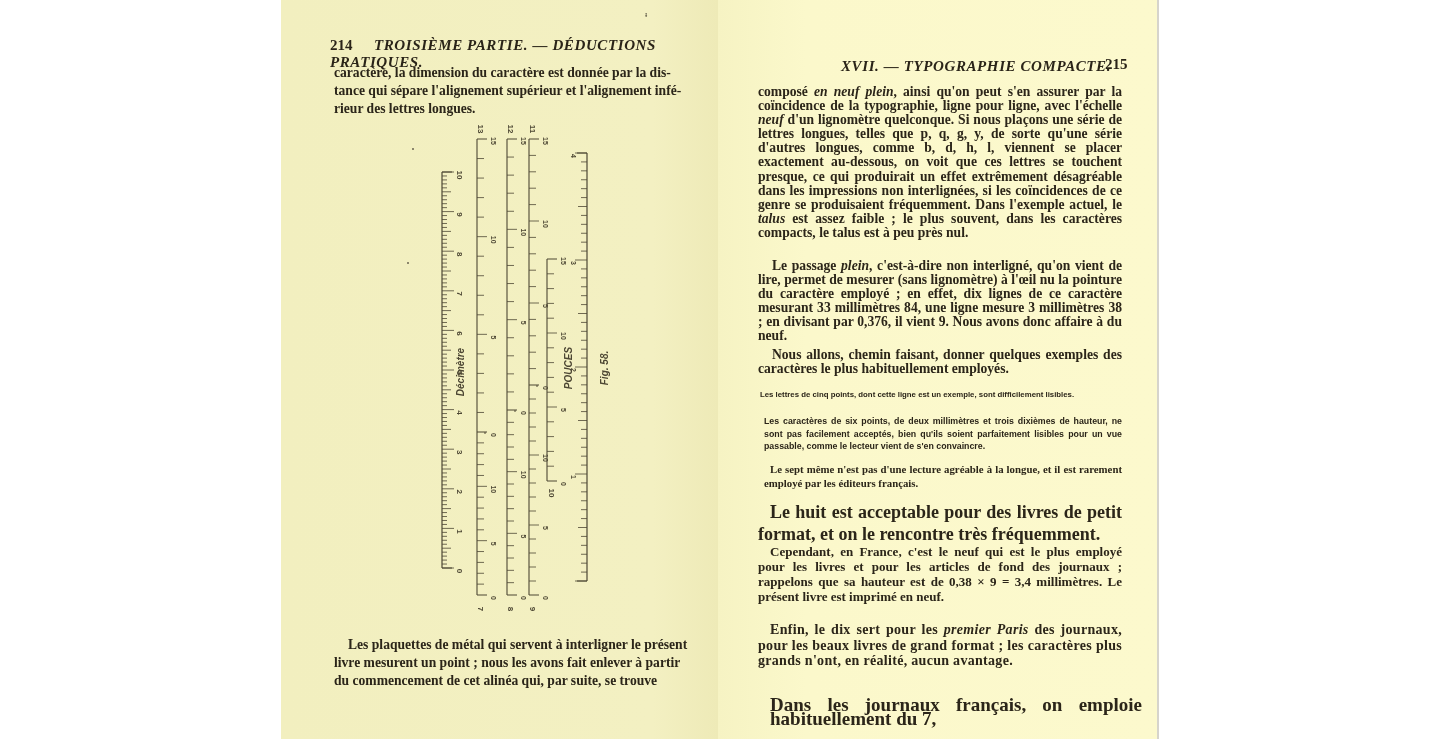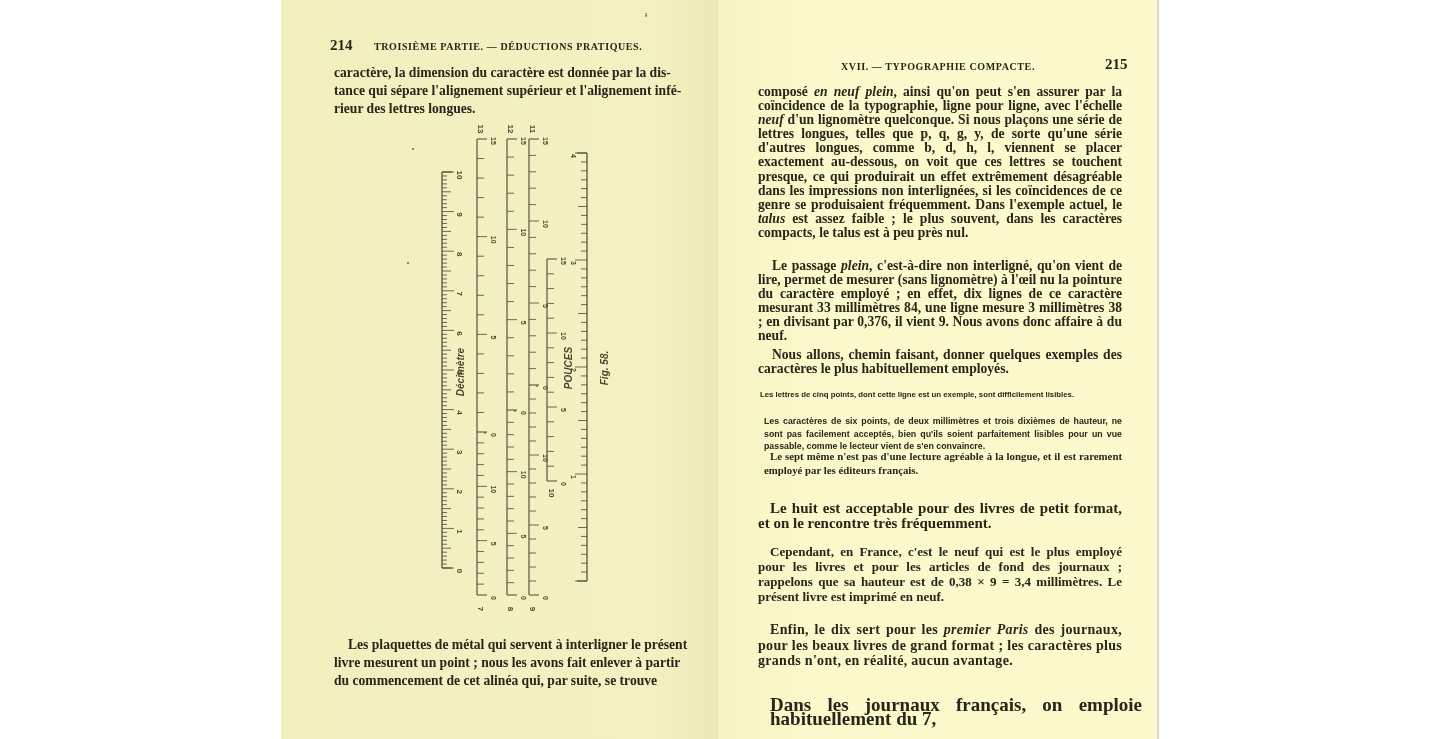--- a/index.html
+++ b/index.html
@@ -3,28 +3,28 @@
   <meta charset="utf-8">
   <style>
     html, body { margin:0; padding:0; }
     body { width:1440px; height:739px; background:#ffffff; position:relative; overflow:hidden;
            font-family:"Liberation Serif", "DejaVu Serif", serif; color:#2a2418; }
     .page { position:absolute; top:0; height:739px; }
     #left-page { left:281px; width:437px; background:linear-gradient(90deg,#f2efbf 0%,#f3f0c2 85%,#eeeab7 100%); }
     #right-page { left:718px; width:439px; background:linear-gradient(90deg,#f6f3c3 0%,#fbf8cb 20%,#fcf9cd 100%); border-right:2px solid #d6d4cc; }
     .running-head { position:absolute; top:37px; font-size:14px; }
     .running-head .num { font-size:15px; font-weight:bold; }
-    .running-head .title { font-size:10px; font-weight:bold; letter-spacing:0.6px; }
+    .running-head .title { font-size:15px; font-weight:bold; letter-spacing:0.6px;font-style:italic; }
     .txt { position:absolute; font-size:13.6px; line-height:14.1px; font-weight:bold; text-align:justify; color:#2b2519; }
     .txt p { margin:4px; text-indent:0; }
     .txt p.ind { text-indent:14px; }
     .small5 { font-size:7.8px; line-height:12px; font-family:"Liberation Sans","DejaVu Sans",sans-serif; font-weight:bold; }
     .small6 { font-size:8.8px; line-height:12.7px; font-family:"Liberation Sans","DejaVu Sans",sans-serif; font-weight:bold; }
     .small7 { font-size:10.8px; line-height:13.5px; }
-    .small8 { font-size:15px; line-height:15px; }
+    .small8 { font-size:18px; line-height:22px; }
     .t9 { font-size:13px; line-height:15px; }
     .t10 { font-size:14px; line-height:15.5px; letter-spacing:0.3px; }
     i { font-style:italic; }
     #figure { position:absolute; left:0; top:0; }
     .speck { position:absolute; width:2px; height:2px; background:#6a6450; border-radius:1px; }
   </style>
 </head>
 <body>
 
 <div class="page" id="left-page">
@@ -389,21 +389,21 @@
 
   <div class="txt" style="left:36px;top:255px;width:372px;">
     <p class="ind"><span>Le passage </span><i>plein</i><span>, c'est-à-dire non interligné, qu'on vient de lire, permet de mesurer (sans lignomètre) à l'œil nu la pointure du caractère employé ; en effet, dix lignes de ce caractère mesurant 33 millimètres 84, une ligne mesure 3 millimètres 38 ; en divisant par 0,376, il vient 9. Nous avons donc affaire à du neuf.</span></p>
     <p class="ind">Nous allons, chemin faisant, donner quelques exemples des caractères le plus habituellement employés.</p>
   </div>
 
   <div class="txt small5" style="left:42px;top:389px;width:366px;">Les lettres de cinq points, dont cette ligne est un exemple, sont difficilement lisibles.</div>
   <div class="txt small6" style="left:42px;top:411px;width:366px;">
       <p class="ind" style="text-indent:0">Les caractères de six points, de deux millimètres et trois dixièmes de hauteur, ne sont pas facilement acceptés, bien qu'ils soient parfaitement lisibles pour un vue passable, comme le lecteur vient de s'en convaincre.</p>
     </div>
-  <div class="txt small7" style="left:42px;top:446px;width:366px;">
+  <div class="txt small7" style="left:42px;top:459px;width:366px;">
       <p class="ind" style="text-indent:6px">Le sept même n'est pas d'une lecture agréable à la longue, et il est rarement employé par les éditeurs français.</p>
     </div>
   <div class="txt small8" style="left:36px;top:497px;width:372px;">
       <p class="ind" style="text-indent:12px">Le huit est acceptable pour des livres de petit format, et on le rencontre très fréquemment.</p>
     </div>
   <div class="txt t9" style="left:36px;top:540px;width:372px;">
       <p class="ind" style="text-indent:12px">Cependant, en France, c'est le neuf qui est le plus employé pour les livres et pour les articles de fond des journaux ; rappelons que sa hauteur est de 0,38 × 9 = 3,4 millimètres. Le présent livre est imprimé en neuf.</p>
     </div>
   <div class="txt t10" style="left:36px;top:618px;width:372px;">
     <p class="ind" style="text-indent:12px"><span>Enfin, le dix sert pour les </span><i>premier Paris</i><span> des journaux, pour les beaux livres de grand format ; les caractères plus grands n'ont, en réalité, aucun avantage.</span></p>

